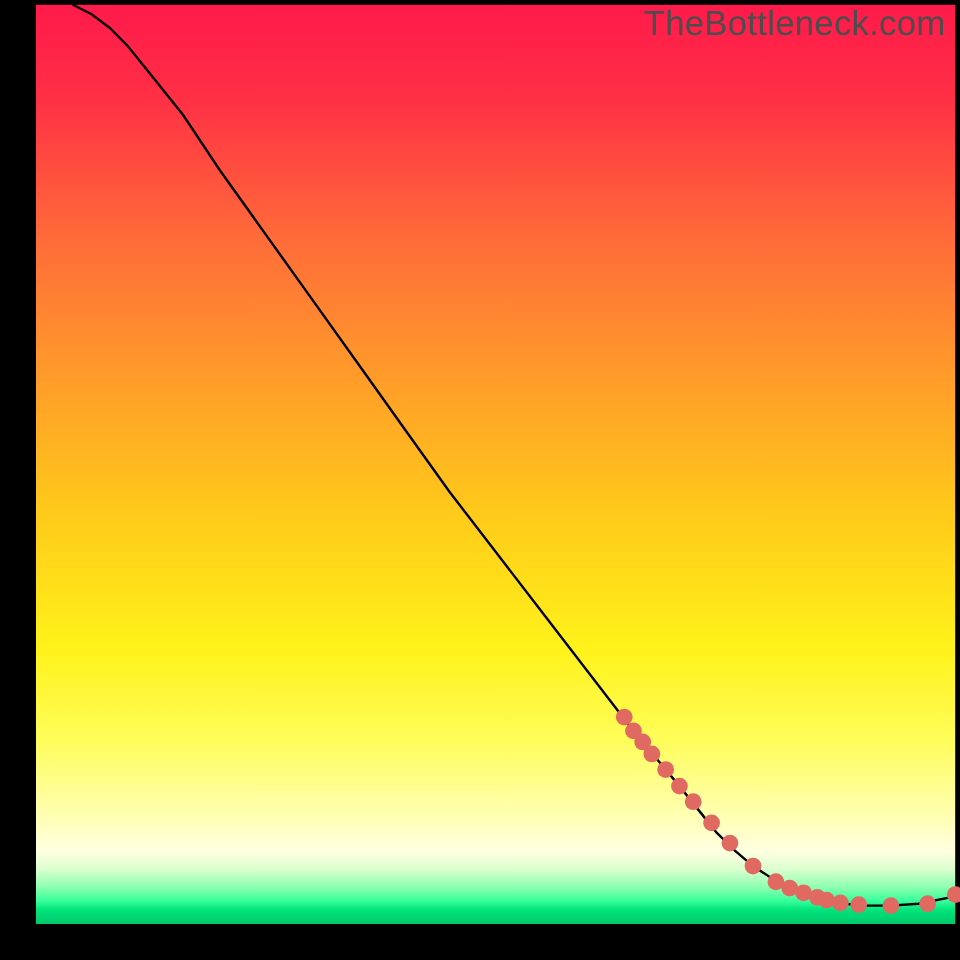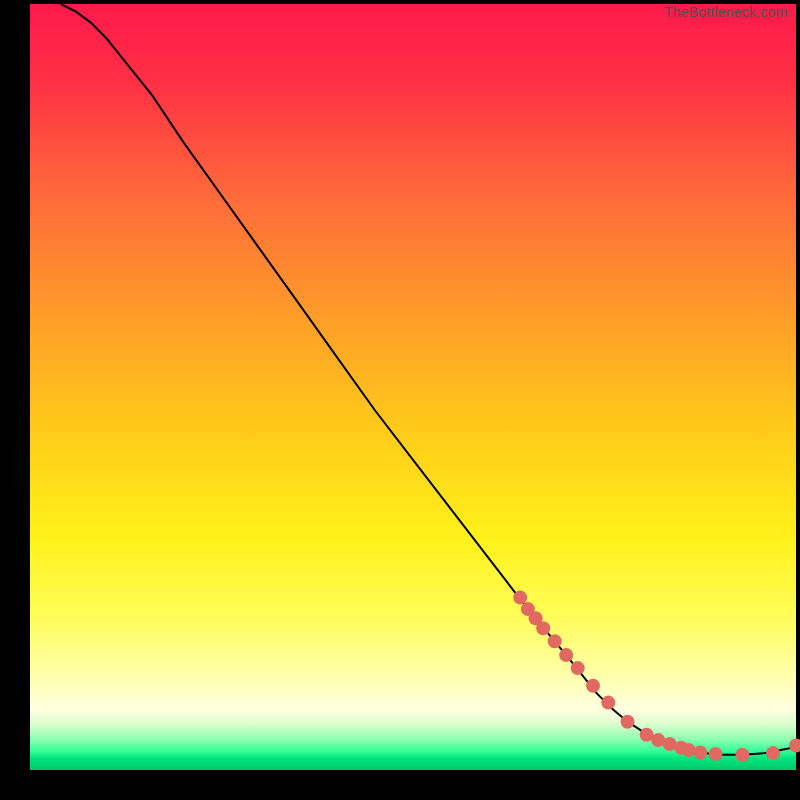--- a/index.html
+++ b/index.html
@@ -16,21 +16,21 @@
     top: 0;
     left: 0;
     width: 800px;
     height: 800px;
   }
   .watermark {
     position: absolute;
     top: 4px;
     right: 12px;
     color: #4d4d4d;
-    font-size: 14px;
+    font-size: 29px;
     font-weight: 500;
     letter-spacing: 0.2px;
     z-index: 10;
   }
   svg.plot {
     position: absolute;
     top: 0;
     left: 0;
   }
 </style>

